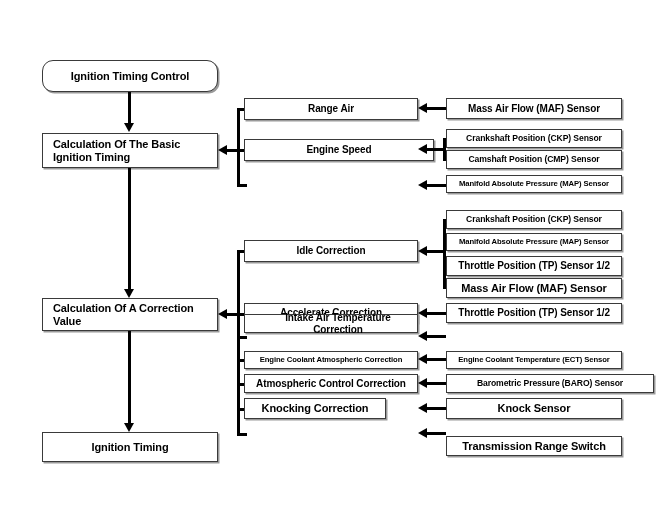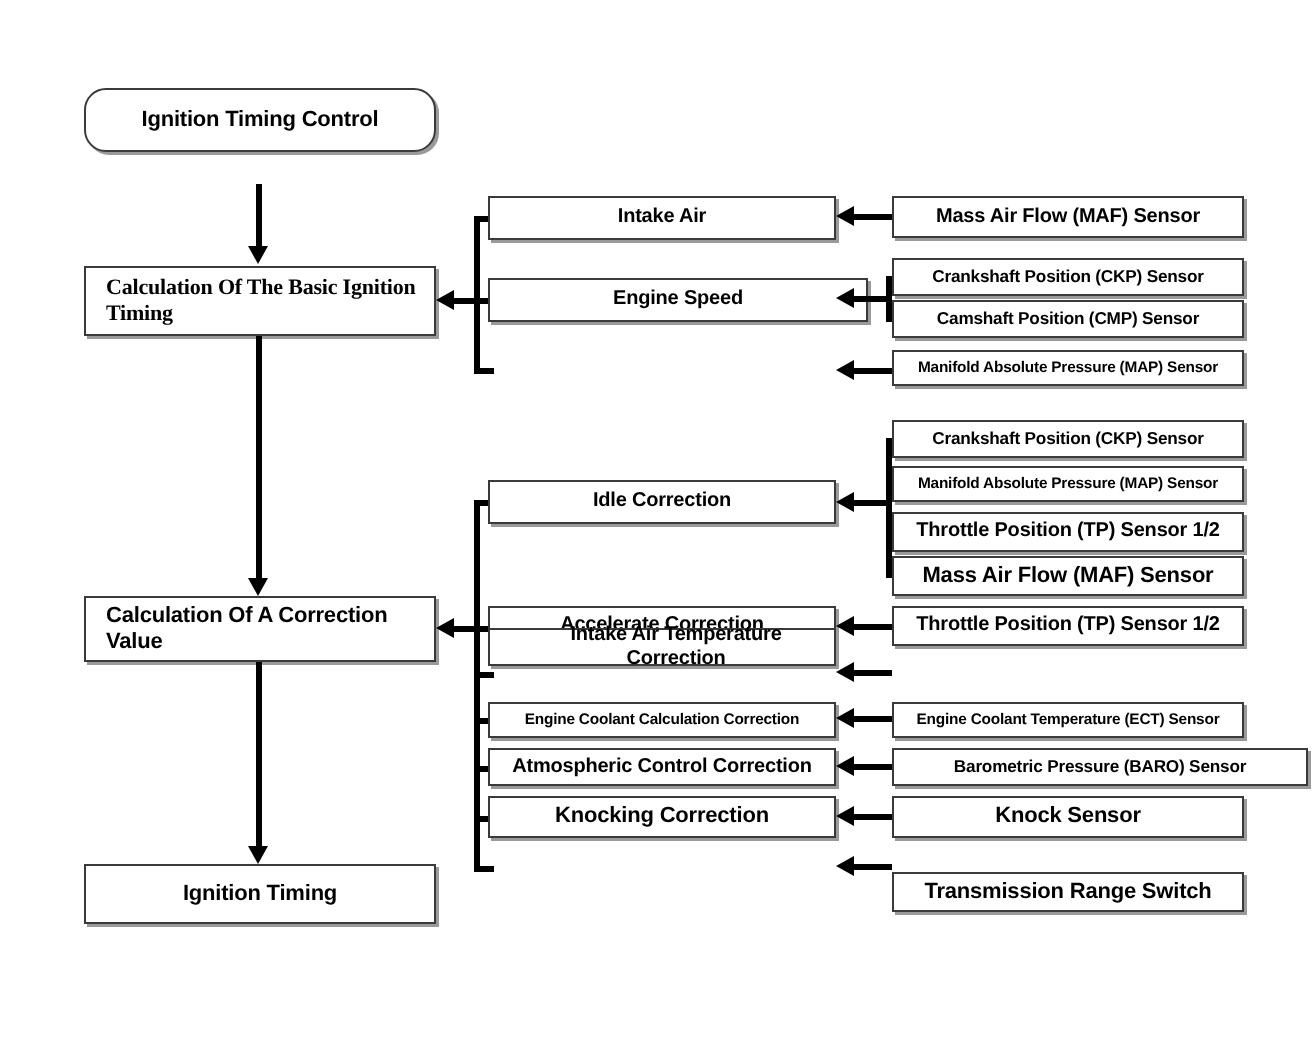--- a/index.html
+++ b/index.html
@@ -52,25 +52,25 @@
     border-top:5.5px solid transparent;
     border-bottom:5.5px solid transparent;
     border-right:9px solid #000000;
   }
 </style>
 </head>
 <body>
 
 <div id="canvas">
 
-  <div class="node rounded fs11" style="left:42px;top:44px;width:176px;height:32px;">
+  <div class="node rounded fs11" style="left:42px;top:60px;width:176px;height:32px;">
     <span>Ignition Timing Control</span>
   </div>
 
-  <div class="node leftalign fs11" style="left:42px;top:133px;width:176px;height:35px;font-family:Liberation Serif, serif;">
+  <div class="node leftalign fs11" style="left:42px;top:133px;width:176px;height:35px;">
     <span>Calculation Of The Basic Ignition Timing</span>
   </div>
 
   <div class="node fs11" style="left:42px;top:432px;width:176px;height:30px;">
     <span>Ignition Timing</span>
   </div>
 
   <div class="node leftalign fs11" style="left:42px;top:298px;width:176px;height:33px;">
     <span>Calculation Of A Correction Value</span>
   </div>
@@ -83,21 +83,21 @@
 
   <div class="vline" style="left:128px;top:331px;height:93px;"></div>
   <div class="arrow-down" style="left:124px;top:423px;"></div>
 
   <div class="busline" style="left:237px;top:108px;height:78px;"></div>
   <div class="hline" style="left:227px;top:149px;width:12px;"></div>
   <div class="arrow-left" style="left:218px;top:145px;"></div>
 
   <div class="hline" style="left:237px;top:108px;width:10px;"></div>
   <div class="node fs10" style="left:244px;top:98px;width:174px;height:22px;">
-    <span>Intake Air</span>
+    <span>Range Air</span>
   </div>
   <div class="hline" style="left:422px;top:107px;width:24px;"></div>
   <div class="arrow-left" style="left:418px;top:103px;"></div>
   <div class="node fs10" style="left:446px;top:98px;width:176px;height:21px;">
     <span>Mass Air Flow (MAF) Sensor</span>
   </div>
 
   <div class="hline" style="left:237px;top:149px;width:10px;"></div>
   <div class="node fs10" style="left:244px;top:139px;width:190px;height:22px;">
     <span>Engine Speed</span>
@@ -163,40 +163,40 @@
 
   <div class="hline" style="left:237px;top:336px;width:10px;"></div>
   <div class="node fs10" style="left:244px;top:314px;width:174px;height:19px;padding-left:17px;">
     <span>Intake Air Temperature Correction</span>
   </div>
   <div class="hline" style="left:422px;top:335px;width:24px;"></div>
   <div class="arrow-left" style="left:418px;top:331px;"></div>
 
   <div class="hline" style="left:237px;top:359px;width:10px;"></div>
   <div class="node fs8" style="left:244px;top:351px;width:174px;height:18px;">
-    <span>Engine Coolant Calculation Correction</span>
+    <span>Engine Coolant Atmospheric Correction</span>
   </div>
   <div class="hline" style="left:422px;top:358px;width:24px;"></div>
   <div class="arrow-left" style="left:418px;top:354px;"></div>
   <div class="node fs8" style="left:446px;top:351px;width:176px;height:18px;">
     <span>Engine Coolant Temperature (ECT) Sensor</span>
   </div>
 
   <div class="hline" style="left:237px;top:383px;width:10px;"></div>
   <div class="node fs10" style="left:244px;top:374px;width:174px;height:19px;">
     <span>Atmospheric Control Correction</span>
   </div>
   <div class="hline" style="left:422px;top:382px;width:24px;"></div>
   <div class="arrow-left" style="left:418px;top:378px;"></div>
   <div class="node fs9" style="left:446px;top:374px;width:208px;height:19px;">
     <span>Barometric Pressure (BARO) Sensor</span>
   </div>
 
   <div class="hline" style="left:237px;top:408px;width:10px;"></div>
-  <div class="node fs11" style="left:244px;top:398px;width:174px;height:21px;">
+  <div class="node fs11" style="left:244px;top:398px;width:142px;height:21px;">
     <span>Knocking Correction</span>
   </div>
   <div class="hline" style="left:422px;top:407px;width:24px;"></div>
   <div class="arrow-left" style="left:418px;top:403px;"></div>
   <div class="node fs11" style="left:446px;top:398px;width:176px;height:21px;">
     <span>Knock Sensor</span>
   </div>
 
   <div class="hline" style="left:237px;top:433px;width:10px;"></div>
   <div class="hline" style="left:422px;top:432px;width:24px;"></div>

